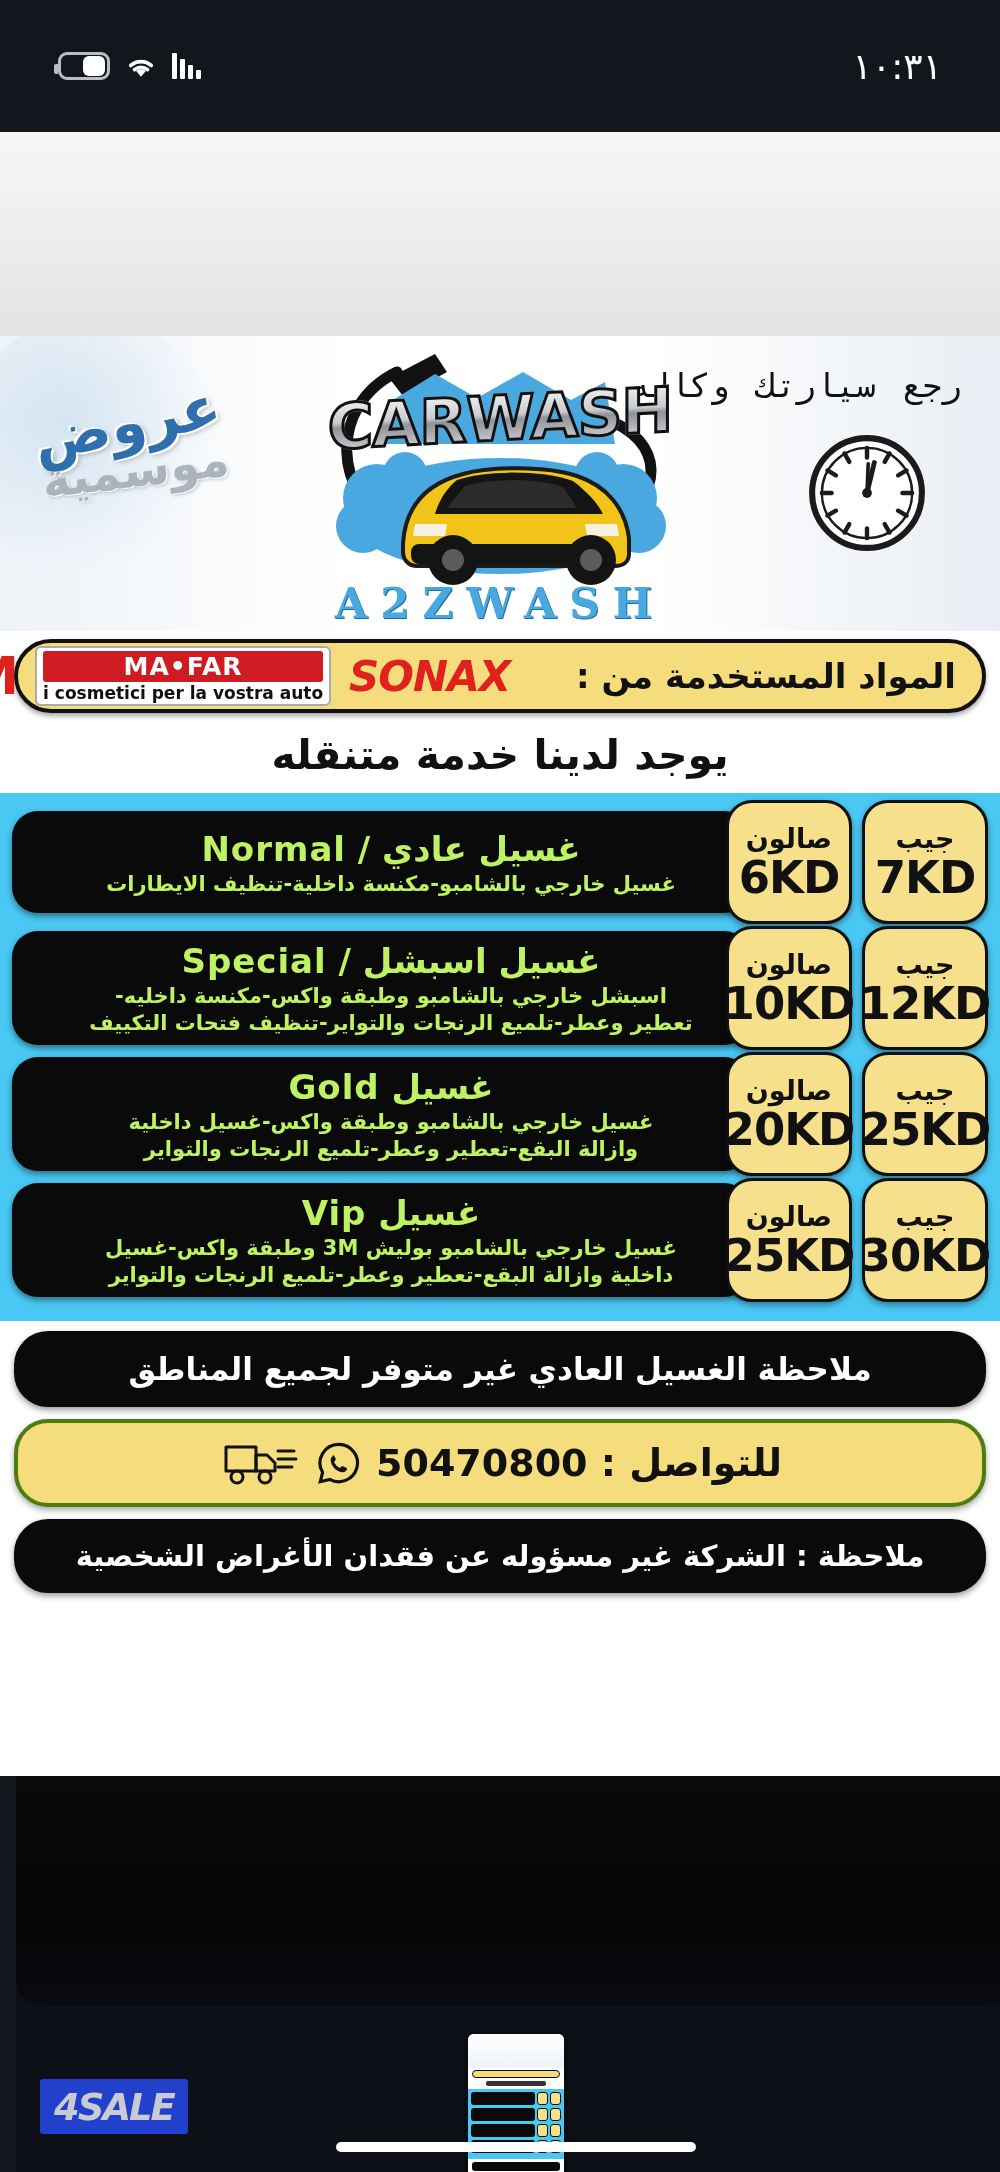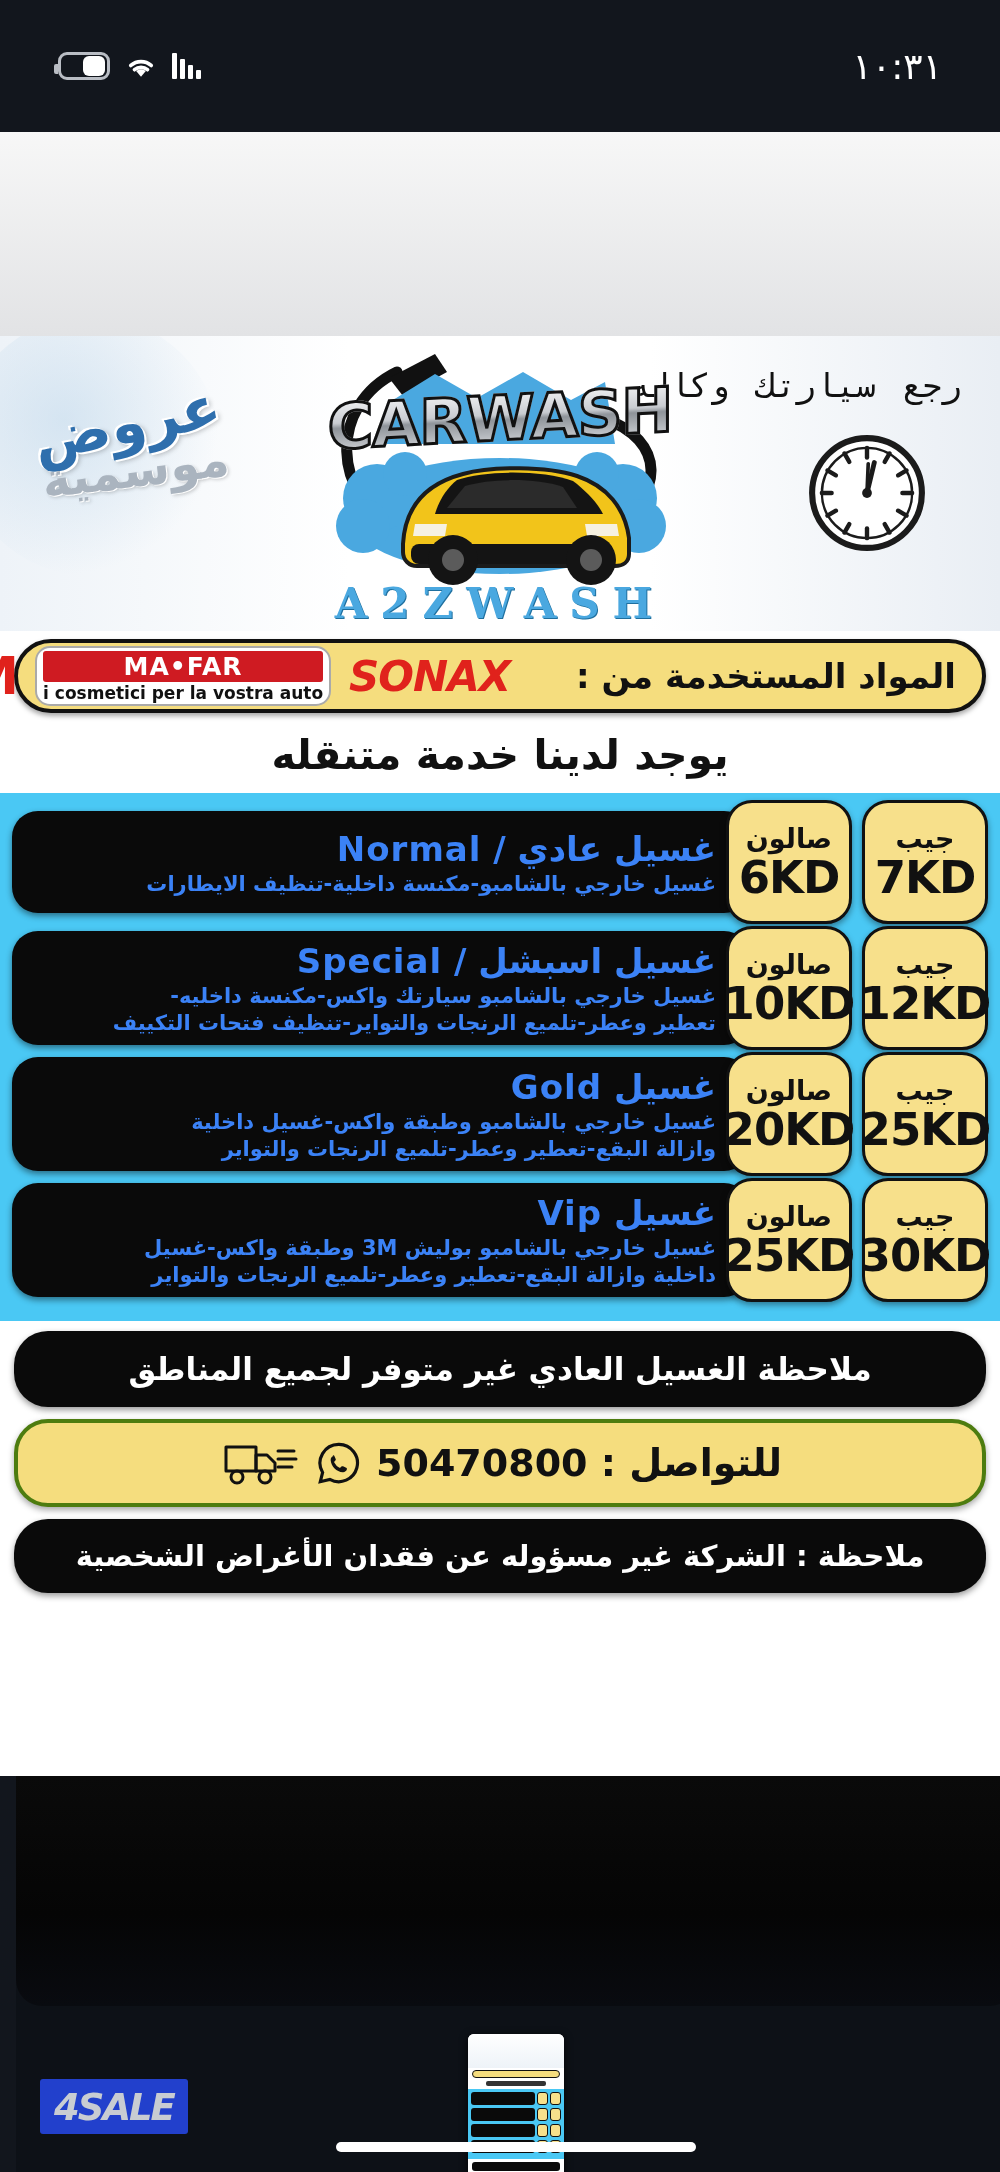--- a/index.html
+++ b/index.html
@@ -172,21 +172,21 @@
   .materials-label {
     direction: rtl; font-size: 34px; font-weight: bold; color: #111;
     white-space: nowrap;
     margin-left: 48px;
   }
   .brand-sonax {
     color: #e0221c; font-size: 42px; font-weight: bold;
     letter-spacing: -1px; font-style: italic;
   }
   .brand-mafar {
-    background: #ffffff; border: 2px solid #aaa; border-radius: 15px;
+    background: #ffffff; border: 2px solid #aaa; border-radius: 6px;
     padding: 3px 6px 2px; text-align: center; line-height: 1;
   }
   .brand-mafar .mf-top {
     background: #cf1b22; color: #fff; font-weight: bold;
     font-size: 25px; padding: 3px 10px; border-radius: 3px;
     letter-spacing: 1px; white-space: nowrap;
   }
   .brand-mafar .mf-sub {
     font-size: 17px; font-weight: bold; color: #111; margin-top: 3px;
     white-space: nowrap;
@@ -239,22 +239,22 @@
   }
   .desc-card {
     position: relative;
     flex: 1;
     min-height: 102px;
     background: #0a0a0a;
     border-radius: 26px;
     margin-right: -34px;
     padding: 10px 34px 10px 54px;
     display: flex; flex-direction: column;
-    justify-content: center;
-    color: #3b82f6;
+    align-items: center; justify-content: center;
+    color: #bef264;
     box-shadow: 0 3px 6px rgba(0,0,0,.45);
   }
   .desc-title {
     direction: rtl; font-size: 34px; font-weight: bold;
     letter-spacing: 1px; white-space: nowrap;
   }
   .desc-line {
     direction: rtl; font-size: 21px; font-weight: bold;
     margin-top: 3px; white-space: nowrap;
   }
@@ -469,21 +469,21 @@
         <div class="pill">
           <div class="pill-type">جيب</div>
           <div class="pill-price">12KD</div>
         </div>
         <div class="pill">
           <div class="pill-type">صالون</div>
           <div class="pill-price">10KD</div>
         </div>
         <div class="desc-card">
           <div class="desc-title">غسيل اسبشل / Special</div>
-          <div class="desc-line">غسيل خارجي بالشامبو سيارتك واكس-مكنسة داخليه-</div>
+          <div class="desc-line">اسبشل خارجي بالشامبو وطبقة واكس-مكنسة داخليه-</div>
           <div class="desc-line">تعطير وعطر-تلميع الرنجات والتواير-تنظيف فتحات التكييف</div>
         </div>
       </div>
 
       <div class="price-row">
         <div class="pill">
           <div class="pill-type">جيب</div>
           <div class="pill-price">25KD</div>
         </div>
         <div class="pill">

